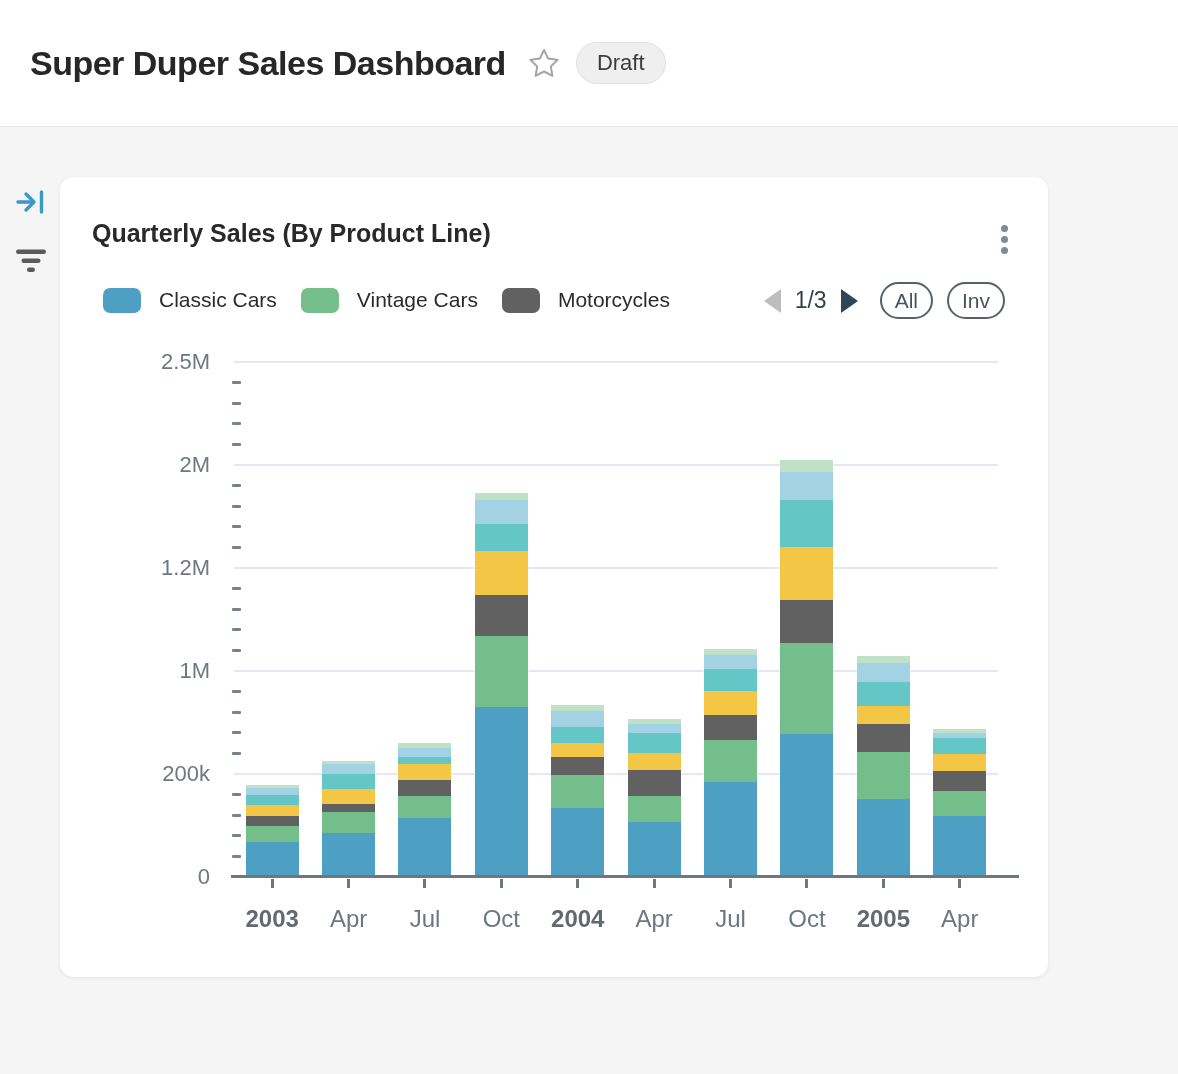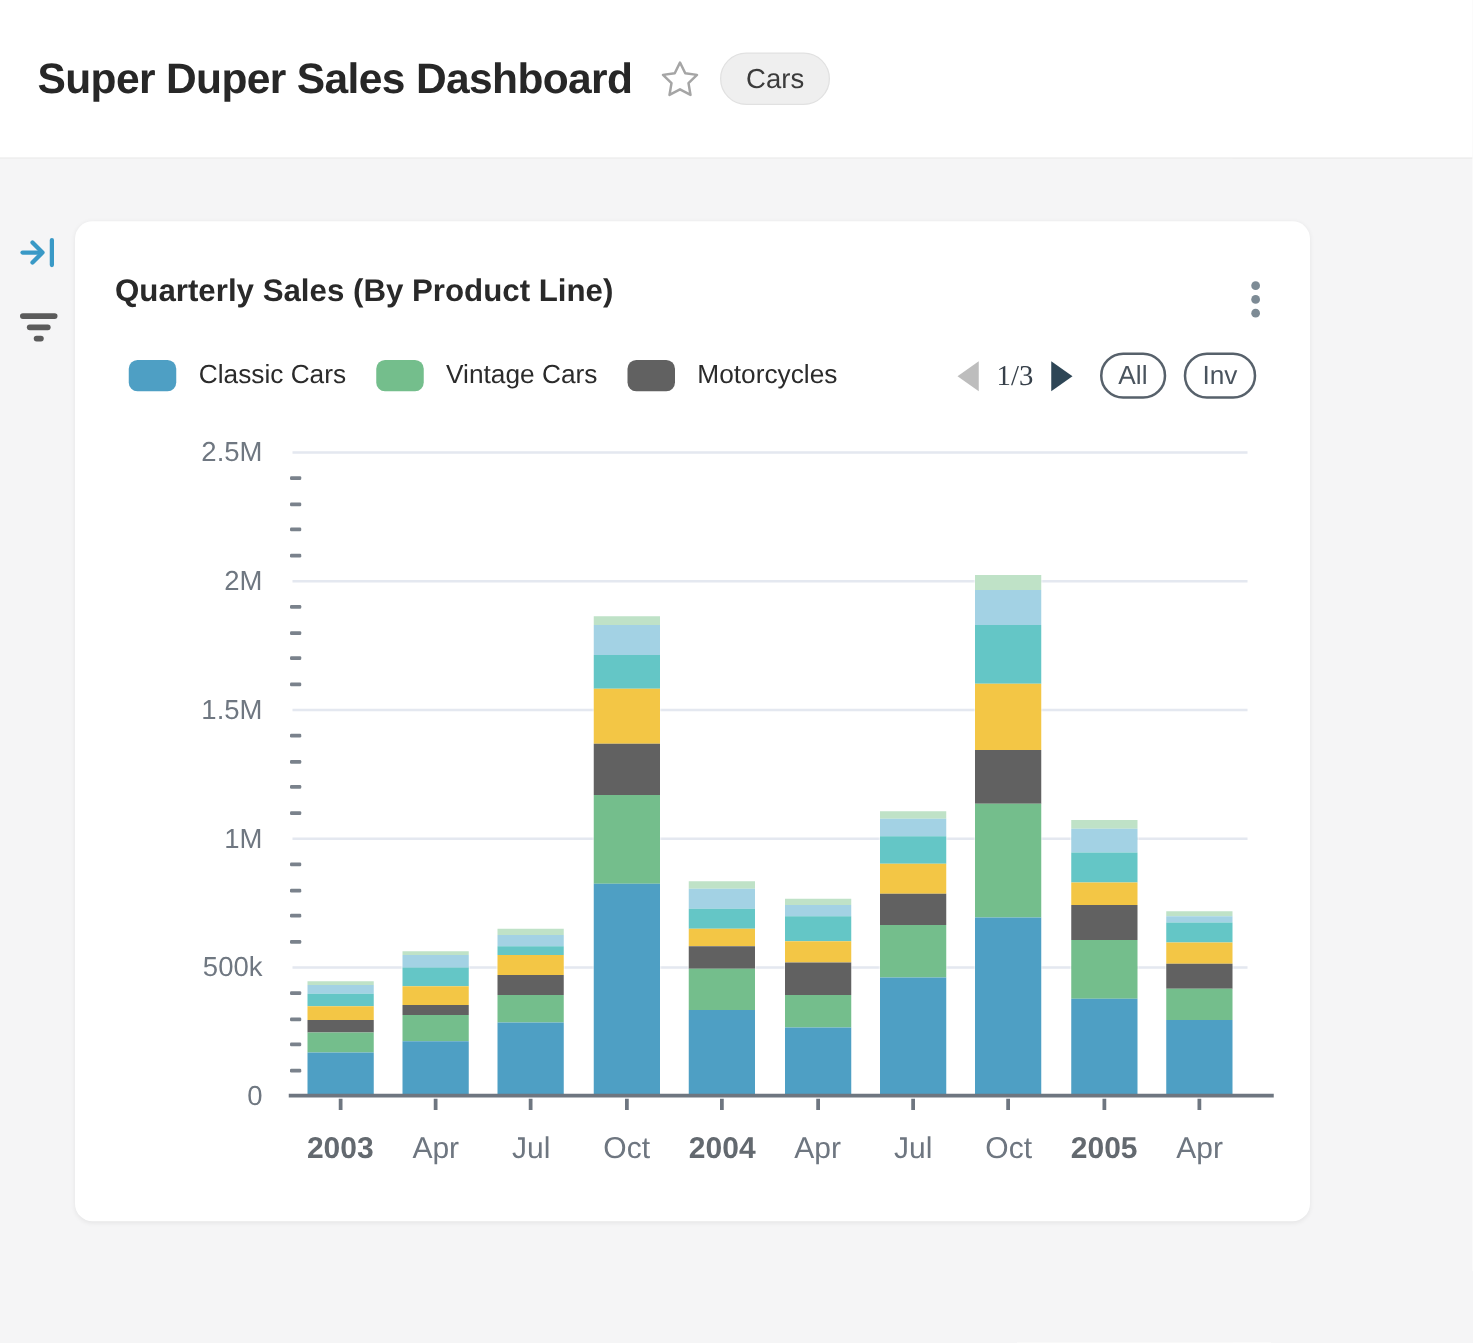--- a/index.html
+++ b/index.html
@@ -31,21 +31,21 @@
   
   .legend-row { display:flex; align-items:center; padding:24px 43px 0 43px; height:61px; }
   .legend-items { display:flex; align-items:center; }
   .legend-item { display:flex; align-items:flex-start; margin-right:24px; cursor:pointer; }
   .swatch { width:38px; height:25px; border-radius:7px; display:inline-block; }
   .legend-label { margin-left:18px; font-size:21px; color:#2B2B2B; }
   .pager { margin-left:auto; display:flex; align-items:center; }
   .tri { width:0; height:0; border-top:12px solid transparent; border-bottom:12px solid transparent; cursor:pointer; }
   .tri.prev { border-right:17px solid #BDBDBD; }
   .tri.next { border-left:17px solid #2E4656; }
-  .page-ind { font-size:23px; color:#37404A; margin:0 14px;font-family:Liberation Serif, serif; }
+  .page-ind { font-size:23px; color:#37404A; margin:0 14px; }
   .pill { margin-left:14px; height:37px; padding:0 13px; border:2px solid #57616B; border-radius:19px;
     background:#FFFFFF; color:#4A545E; font-size:21px; font-family:inherit; cursor:pointer;
     display:flex; align-items:center; }
   .pill:first-of-type { margin-left:22px;text-align:right; }
   
   .chart { position:relative; height:640px; margin-top:17px; }
   .ylabels { position:absolute; left:0; top:26px; width:150px; height:515px; }
   .ylabel { position:absolute; right:0; width:150px; text-align:right; font-size:22px;
     color:#6F7781; line-height:26px; }
   .plot { position:absolute; left:174px; top:26px; width:764px; height:515px; }
@@ -66,21 +66,21 @@
 </head>
 <body>
 
 <div class="header">
   <h1 class="page-title">Super Duper Sales Dashboard</h1>
   <span class="star">
     <svg width="32" height="32" viewBox="0 0 32 32">
       <path d="M16 3 L20.2 11.6 L29.6 12.9 L22.8 19.5 L24.4 28.9 L16 24.5 L7.6 28.9 L9.2 19.5 L2.4 12.9 L11.8 11.6 Z" fill="none" stroke="#A5A5A5" stroke-width="2" stroke-linejoin="round"></path>
     </svg>
   </span>
-  <span class="badge">Cars</span>
+  <span class="badge">Draft</span>
 </div>
 
 <div class="content">
 
   <div class="side-icons">
     <span class="icon-btn">
       <svg width="31" height="30" viewBox="0 0 31 30">
         <g stroke="#3999C6" stroke-width="3.4" stroke-linecap="round" stroke-linejoin="round" fill="none">
           <path d="M2 15 H17"></path>
           <path d="M10 7 L18 15 L10 23"></path>
@@ -129,23 +129,23 @@
         <span class="page-ind">1/3</span>
         <span class="tri next"></span>
       </div>
       <button class="pill">All</button>
       <button class="pill">Inv</button>
     </div>
 
     <div class="chart">
       <div class="ylabels" id="ylabels">
           <div class="ylabel" style="bottom: -13px;">0</div>
-          <div class="ylabel" style="bottom: 90px;">500k</div>
+          <div class="ylabel" style="bottom: 90px;">200k</div>
           <div class="ylabel" style="bottom: 193px;">1M</div>
-          <div class="ylabel" style="bottom: 296px;">1.5M</div>
+          <div class="ylabel" style="bottom: 296px;">1.2M</div>
           <div class="ylabel" style="bottom: 399px;">2M</div>
           <div class="ylabel" style="bottom: 502px;">2.5M</div>
         </div>
       <div class="plot" id="plot">
           <div class="gridline" style="bottom: 102px;"></div>
           <div class="gridline" style="bottom: 205px;"></div>
           <div class="gridline" style="bottom: 308px;"></div>
           <div class="gridline" style="bottom: 411px;"></div>
           <div class="gridline" style="bottom: 514px;"></div>
           <div class="minortick" style="bottom: 19.1px;"></div>

